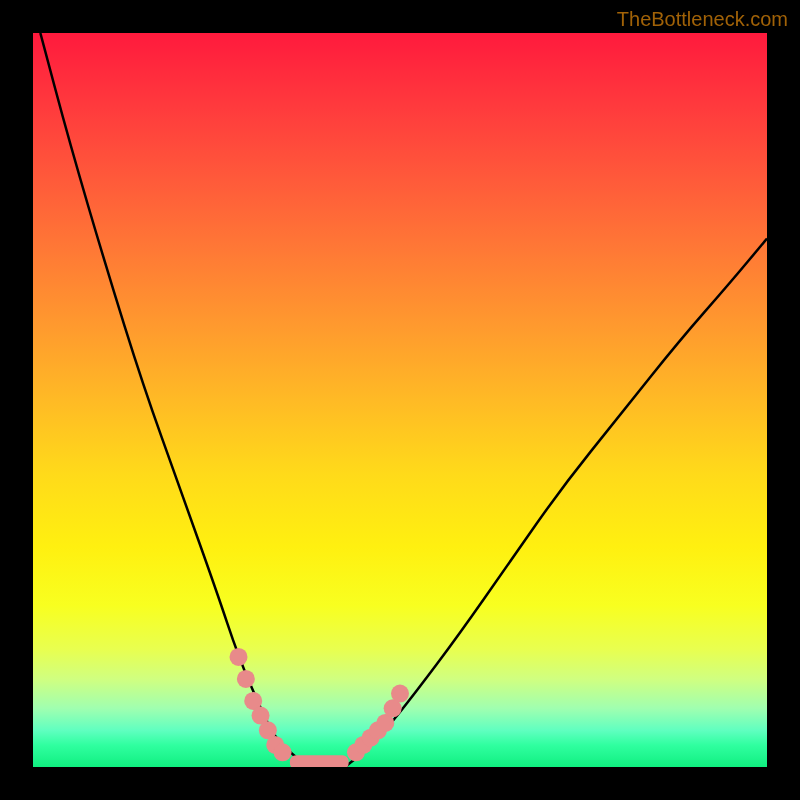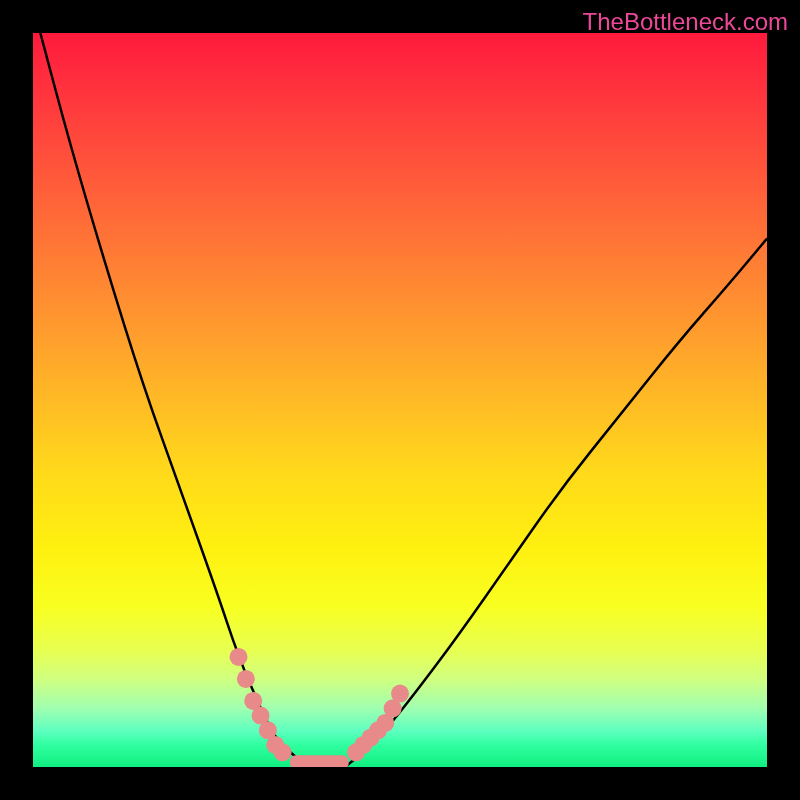--- a/index.html
+++ b/index.html
@@ -11,22 +11,22 @@
       width: 800px;
       height: 800px;
       background: #000;
       position: relative;
       font-family: Arial, sans-serif;
     }
     .watermark {
       position: absolute;
       top: 8px;
       right: 12px;
-      color: #ec4899;
-      font-size: 24px;
+      color: #a16207;
+      font-size: 20px;
       z-index: 10;
     }
     .plot-area {
       position: absolute;
       top: 33px;
       left: 33px;
       width: 734px;
       height: 734px;
       background: linear-gradient(to bottom,
         #ff1a3d 0%,

